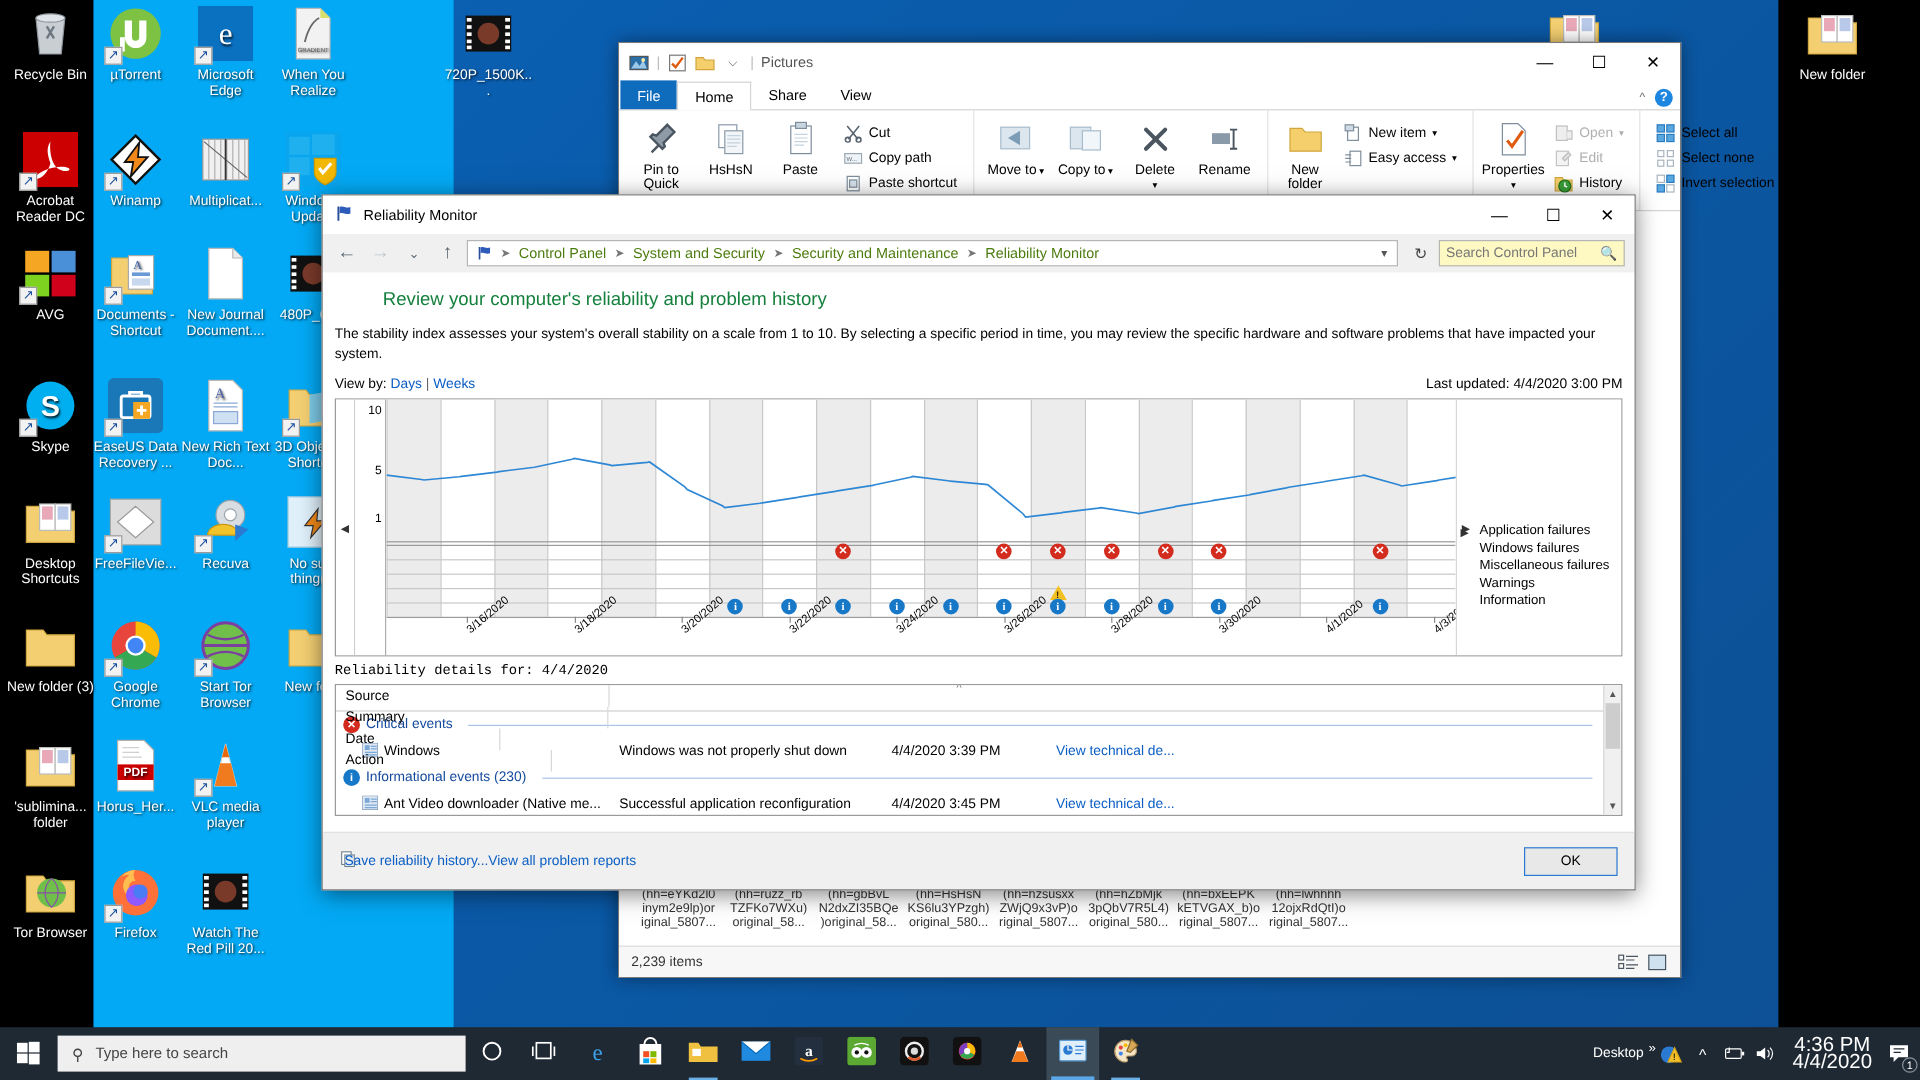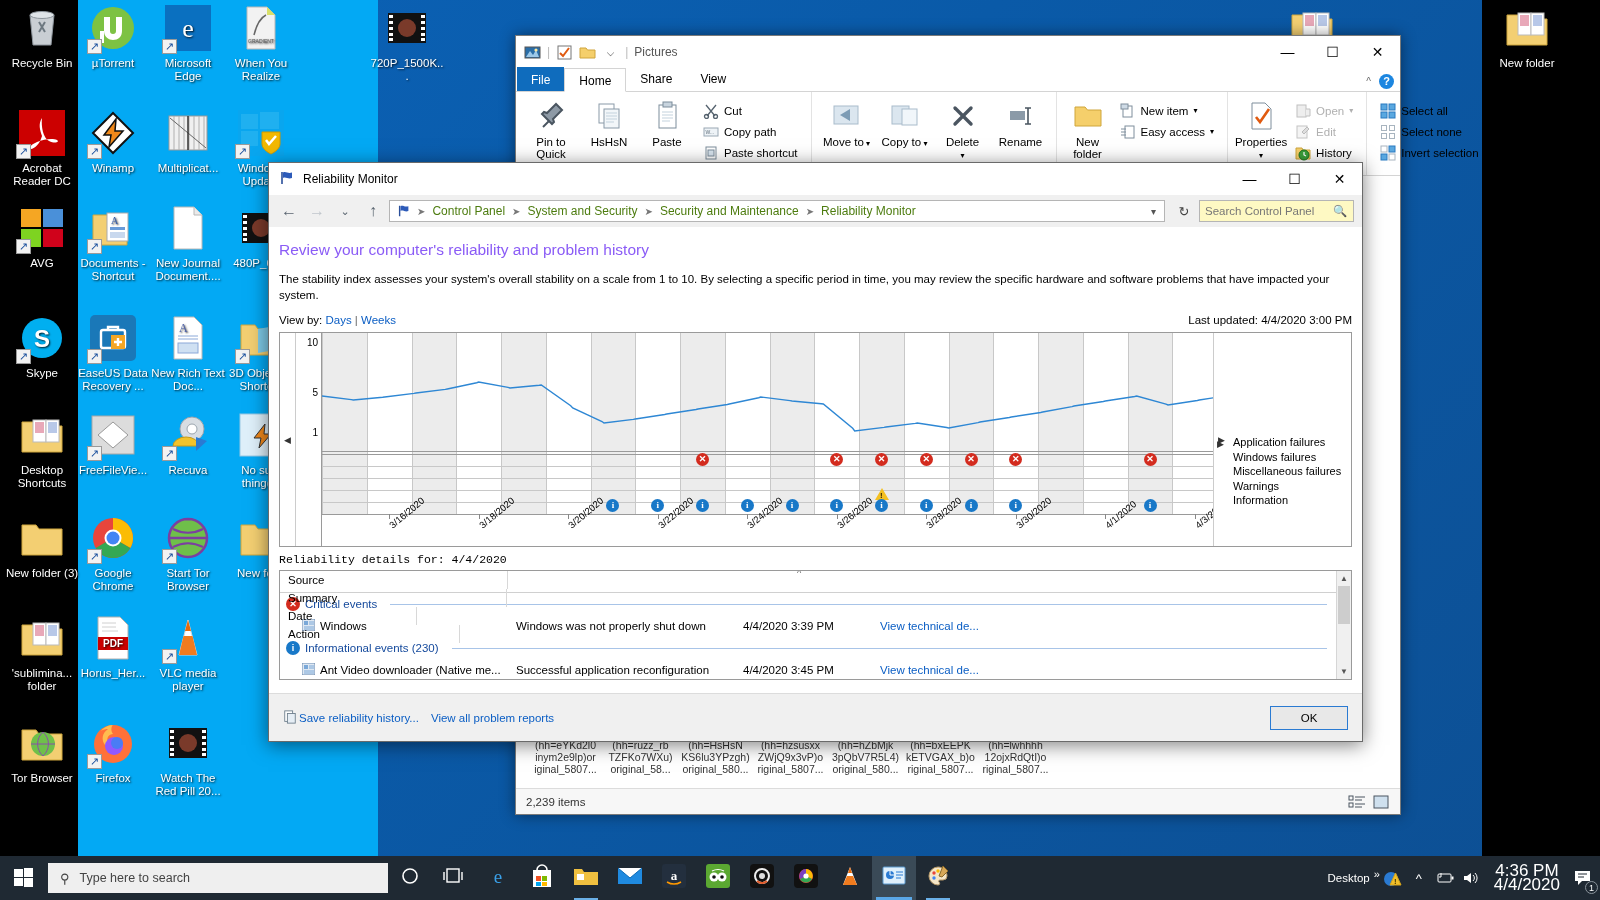--- a/index.html
+++ b/index.html
@@ -142,21 +142,21 @@
   .refresh { width:22px;height:22px;display:flex;align-items:center;justify-content:center;color:#444;font-size:13px; }
   .rm-search {
     width:155px;height:22px;background:#fef9c3;border:1px solid #b5b5b5;
     display:flex;align-items:center;padding:0 5px;font-size:11.5px;color:#777;
   }
   .rm-search .mag { margin-left:auto; color:#444; }
 
   .rm-content {
     flex:1; background:#fff; padding: 14px 10px 0 10px; position:relative; overflow:hidden;
   }
-  .rm-h1 { font-size:15.5px; color:#8b5cf6; margin-bottom:12px; }
+  .rm-h1 { font-size:15.5px; color:#15803d; margin-bottom:12px;margin-left:40px; }
   .rm-desc { font-size:11.5px; color:#000; line-height:16px; max-width:1060px; }
   .rm-viewby { margin-top:11px; font-size:11.5px; display:flex; }
   .rm-viewby a { color:#0b5ec4; text-decoration:none; }
   .rm-updated { margin-left:auto; color:#000; }
 
   
   .chart-wrap {
     margin-top:6px; height:215px; border:1px solid #9a9a9a; background:#fff;
     display:flex; position:relative;
   }
@@ -217,21 +217,21 @@
   .chev { color:#1b5fbf; font-size:10px; padding-right:6px; }
   .scrollbar-v {
     position:absolute; right:0; top:0; bottom:0; width:15px; background:#f0f0f0;
     border-left:1px solid #d6d6d6;
   }
   .sb-arrow { height:15px; text-align:center; font-size:8px; color:#555; line-height:15px; }
   .sb-thumb { position:absolute; top:15px; left:1px; right:1px; height:38px; background:#cdcdcd; }
 
   .rm-foot {
     height:48px; background:#f0f0f0; border-top:1px solid #dcdcdc;
-    display:flex; align-items:center; padding: 0 14px; gap:12px; font-size:11.5px;
+    display:flex; align-items:center; padding: 0 14px; gap:0; font-size:11.5px;
   }
   .rm-foot a { color:#0b5ec4; text-decoration:none; }
   .btn-ok {
     margin-left:auto; width:78px; height:24px; background:#e8e8e8;
     border:1px solid #2a7ad2; font-size:11.5px; display:flex;
     align-items:center; justify-content:center;
   }
 
   
   #taskbar {
@@ -831,20 +831,25 @@
     <div class="ex-files" id="ex-files">
         <div class="ex-fcol">
           <div>(hh=eYKd2l0</div>
           <div>inym2e9lp)or</div>
           <div>iginal_5807...</div>
         </div>
         <div class="ex-fcol">
           <div>(hh=ruzz_rb</div>
           <div>TZFKo7WXu)</div>
           <div>original_58...</div>
+        </div>
+        <div class="ex-fcol">
+          <div>(hh=gbBvL</div>
+          <div>N2dxZI35BQe</div>
+          <div>)original_58...</div>
         </div>
         <div class="ex-fcol">
           <div>(hh=HsHsN</div>
           <div>KS6lu3YPzgh)</div>
           <div>original_580...</div>
         </div>
         <div class="ex-fcol">
           <div>(hh=hzsusxx</div>
           <div>ZWjQ9x3vP)o</div>
           <div>riginal_5807...</div>

